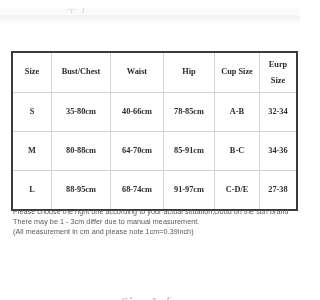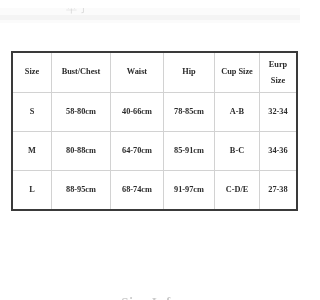--- a/index.html
+++ b/index.html
@@ -148,21 +148,21 @@
           <td class="c-eurp">
             <span class="eurp-stack">
               <span>Eurp</span>
               <span>Size</span>
             </span>
           </td>
         </tr>
 
         <tr class="data-row">
           <td class="c-size">S</td>
-          <td class="c-bust">58-80cm</td>
+          <td class="c-bust">35-80cm</td>
           <td class="c-waist">40-66cm</td>
           <td class="c-hip">78-85cm</td>
           <td class="c-cup">A-B</td>
           <td class="c-eurp">32-34</td>
         </tr>
 
         <tr class="data-row">
           <td class="c-size">M</td>
           <td class="c-bust">80-88cm</td>
           <td class="c-waist">64-70cm</td>
@@ -176,18 +176,23 @@
           <td class="c-bust">88-95cm</td>
           <td class="c-waist">68-74cm</td>
           <td class="c-hip">91-97cm</td>
           <td class="c-cup">C-D/E</td>
           <td class="c-eurp">27-38</td>
         </tr>
       </tbody>
     </table>
   </div>
 
+  <div class="notes">
+    <div class="note-line">Please choose the right one according to your actual situation,cloud on the sun brand</div>
+    <div class="note-line">There may be 1 - 3cm differ due to manual measurement.</div>
+    <div class="note-line">(All measurement in cm and please note 1cm=0.39inch)</div>
+  </div>
 
   <div class="bottom-artifact">
     <span class="glyph">Size Info</span>
   </div>
 
 </div>
 
 </body></html>

